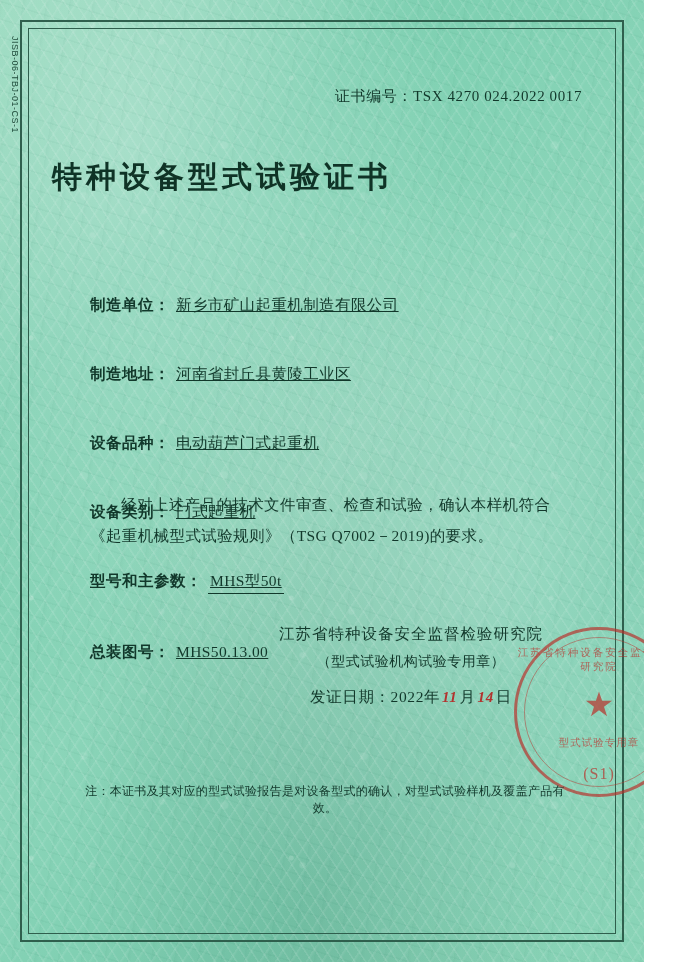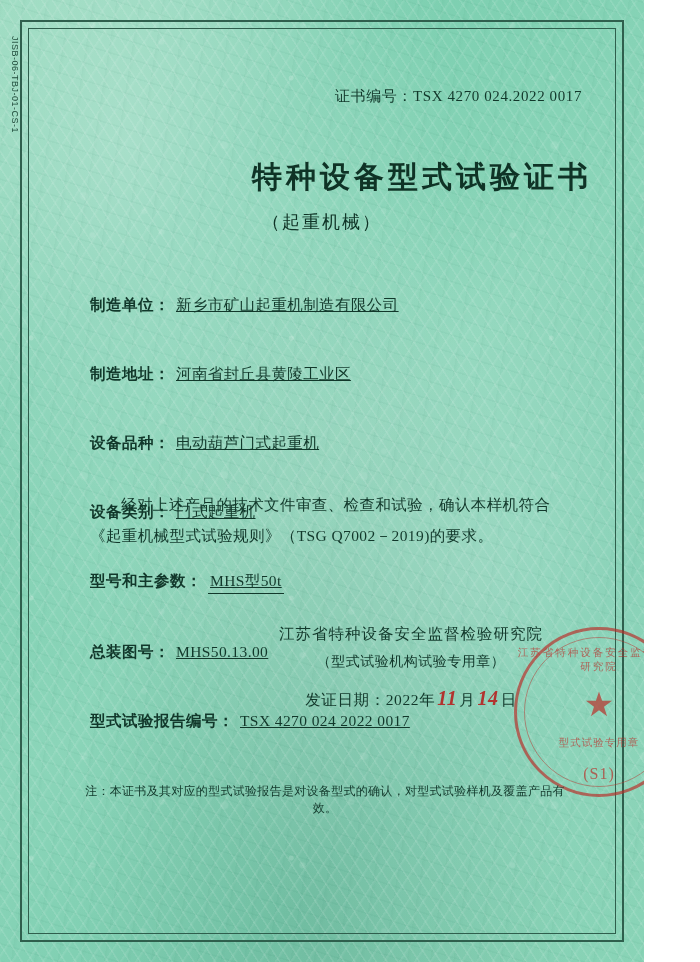--- a/index.html
+++ b/index.html
@@ -101,21 +101,21 @@
     letter-spacing: 0.6px;
     color: #12382b;
     white-space: nowrap;
   }
 
   .title {
     position: absolute;
     top: 105px;
     left: 0;
     right: 0;
-    text-align: right;
+    text-align: left;
     font-size: 30px;
     font-weight: bold;
     letter-spacing: 4px;
     color: #0f3326;
   }
   .subtitle {
     position: absolute;
     top: 158px;
     left: 0;
     right: 0;
@@ -187,21 +187,21 @@
   .issue-date {
     margin-top: 16px;
     font-size: 15.5px;
     letter-spacing: 0.6px;
   }
   .date-hand {
     font-family: "Liberation Serif", serif;
     font-style: italic;
     font-weight: bold;
     color: #b2332f;
-    font-size: 20px;
+    font-size: 15px;
     padding: 0 2px;
   }
 
   
   .seal {
     position: absolute;
     top: 575px;
     left: 462px;
     width: 164px;
     height: 164px;
@@ -280,21 +280,20 @@
 
   <div class="side-code">JISB-06-TBJ-01-CS-1</div>
 
   <div class="content">
 
     <div class="cert-no">
       <span>证书编号：</span><span>TSX 4270 024.2022 0017</span>
     </div>
 
     <div class="title">特种设备型式试验证书</div>
-    <div class="subtitle">（起重机械）</div>
 
     <div class="fields">
       <div class="field-row">
         <span class="field-label">制造单位：</span>
         <span class="field-value">新乡市矿山起重机制造有限公司</span>
       </div>
       <div class="field-row">
         <span class="field-label">制造地址：</span>
         <span class="field-value">河南省封丘县黄陵工业区</span>
       </div>
@@ -306,24 +305,20 @@
         <span class="field-label">设备类别：</span>
         <span class="field-value">门式起重机</span>
       </div>
       <div class="field-row">
         <span class="field-label">型号和主参数：</span>
         <span class="field-value underline">MHS型50t</span>
       </div>
       <div class="field-row">
         <span class="field-label">总装图号：</span>
         <span class="field-value">MHS50.13.00</span>
-      </div>
-      <div class="field-row">
-        <span class="field-label">型式试验报告编号：</span>
-        <span class="field-value">TSX 4270 024 2022 0017</span>
       </div>
     </div>
 
     <div class="statement">经对上述产品的技术文件审查、检查和试验，确认本样机符合《起重机械型式试验规则》（TSG Q7002－2019)的要求。</div>
 
     <div class="issuer-block">
       <div class="issuer-name">江苏省特种设备安全监督检验研究院</div>
       <div class="issuer-seal-label">（型式试验机构试验专用章）</div>
       <div class="issue-date">
         <span>发证日期：2022年</span><span class="date-hand">11</span><span>月</span><span class="date-hand">14</span><span>日</span>

